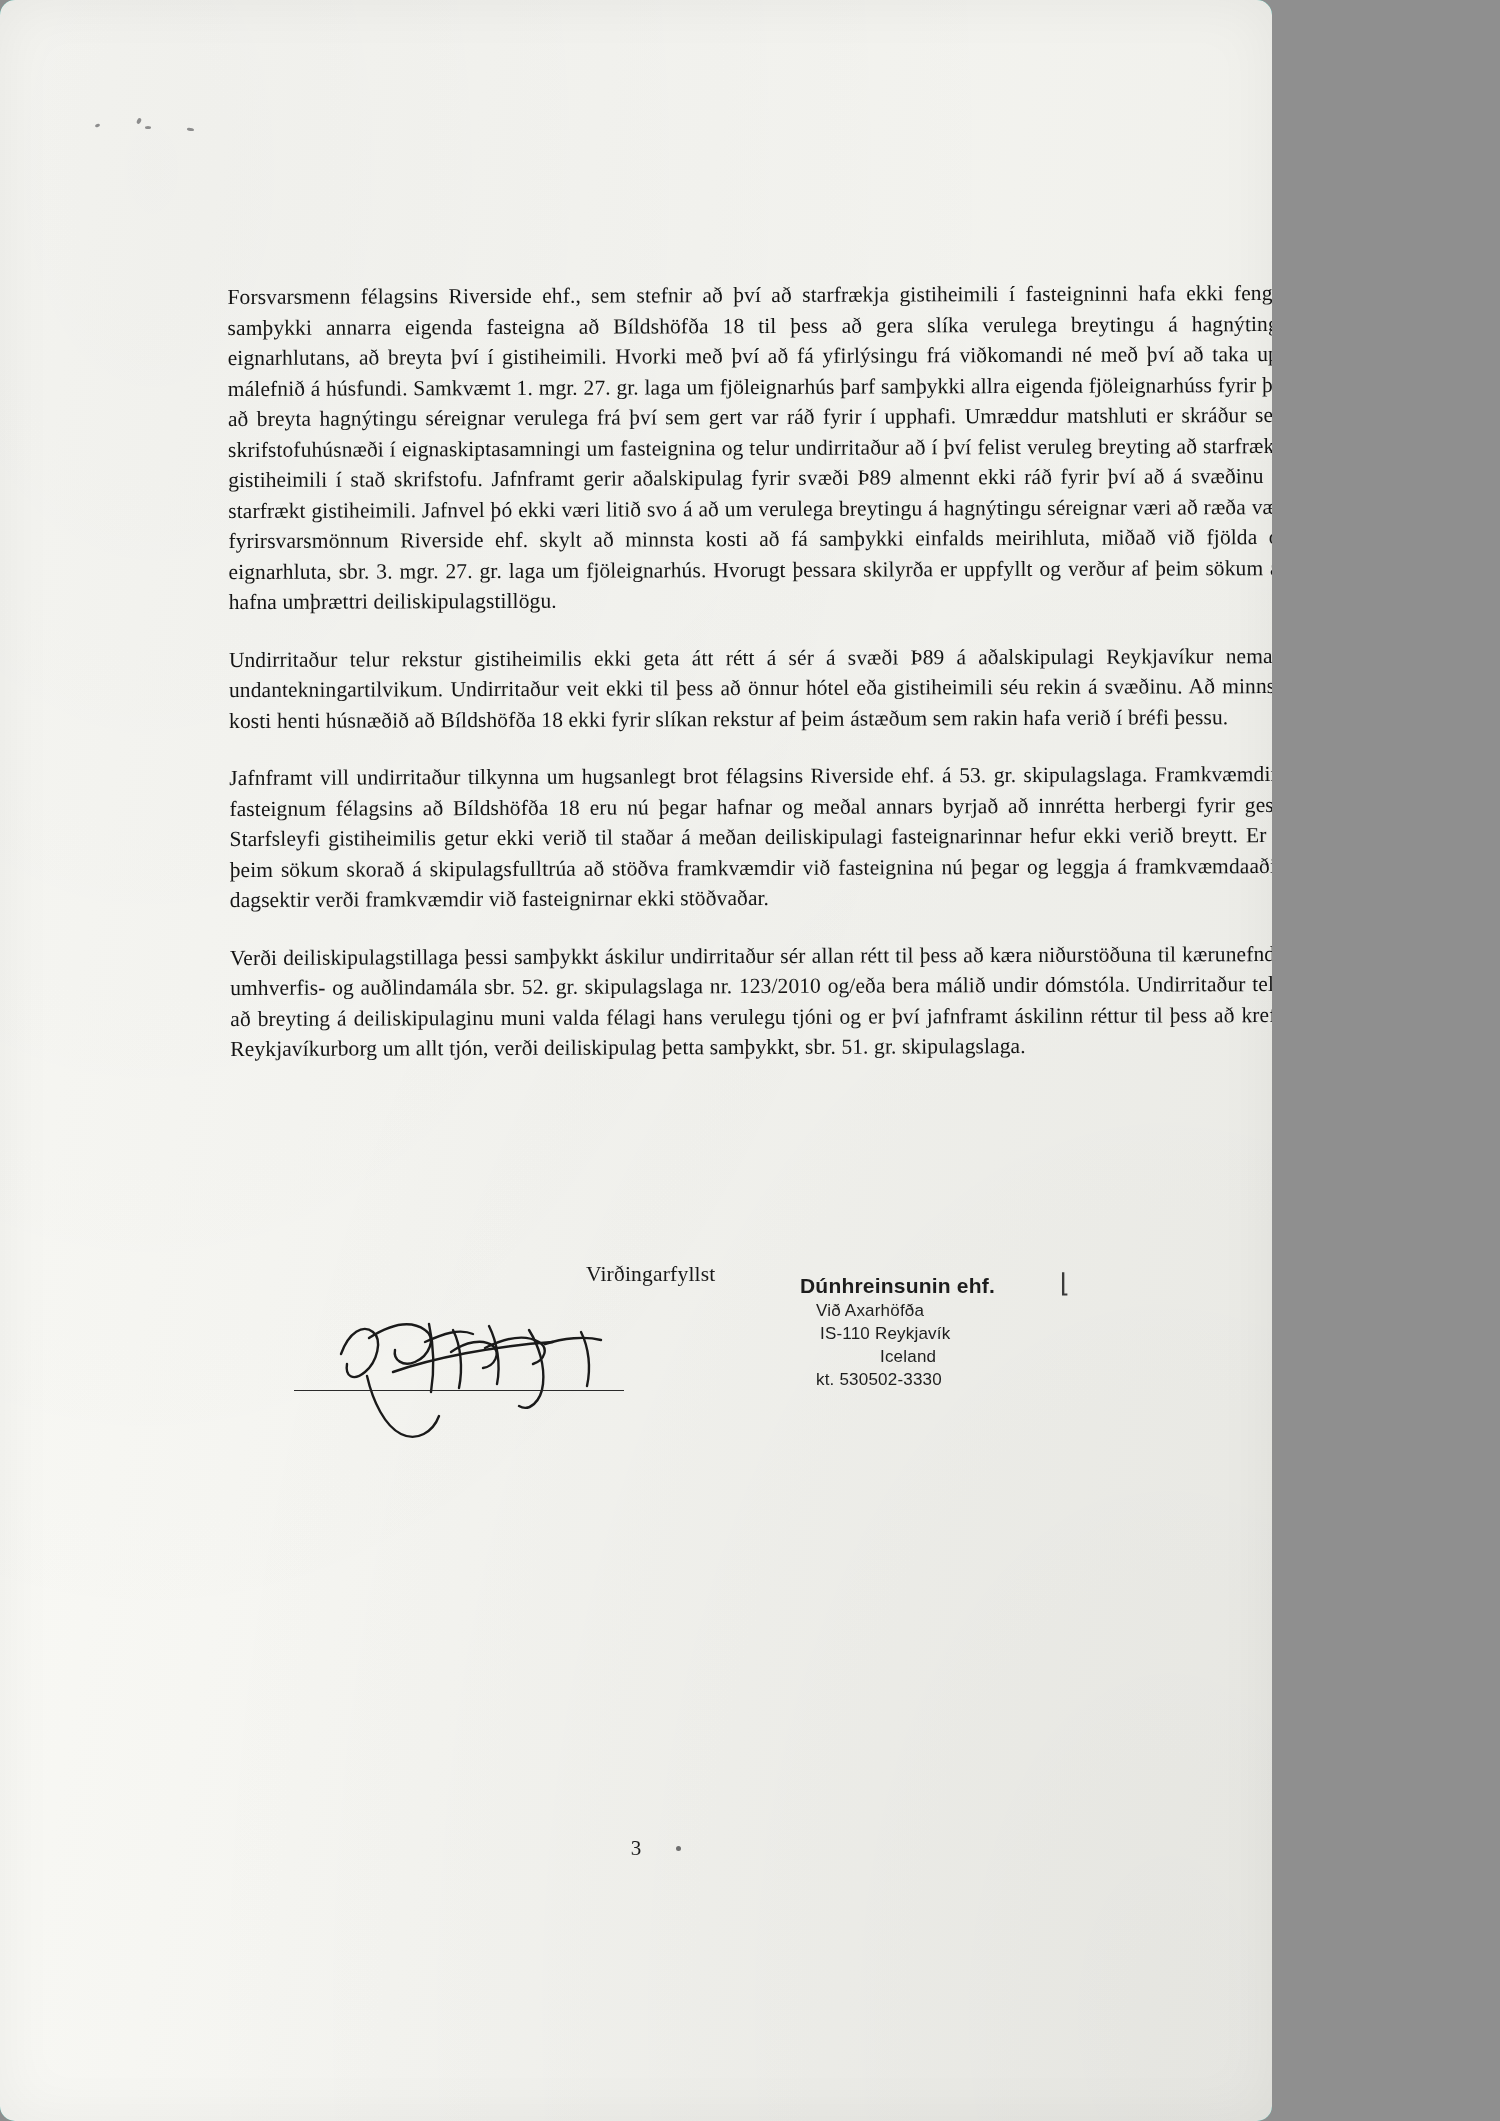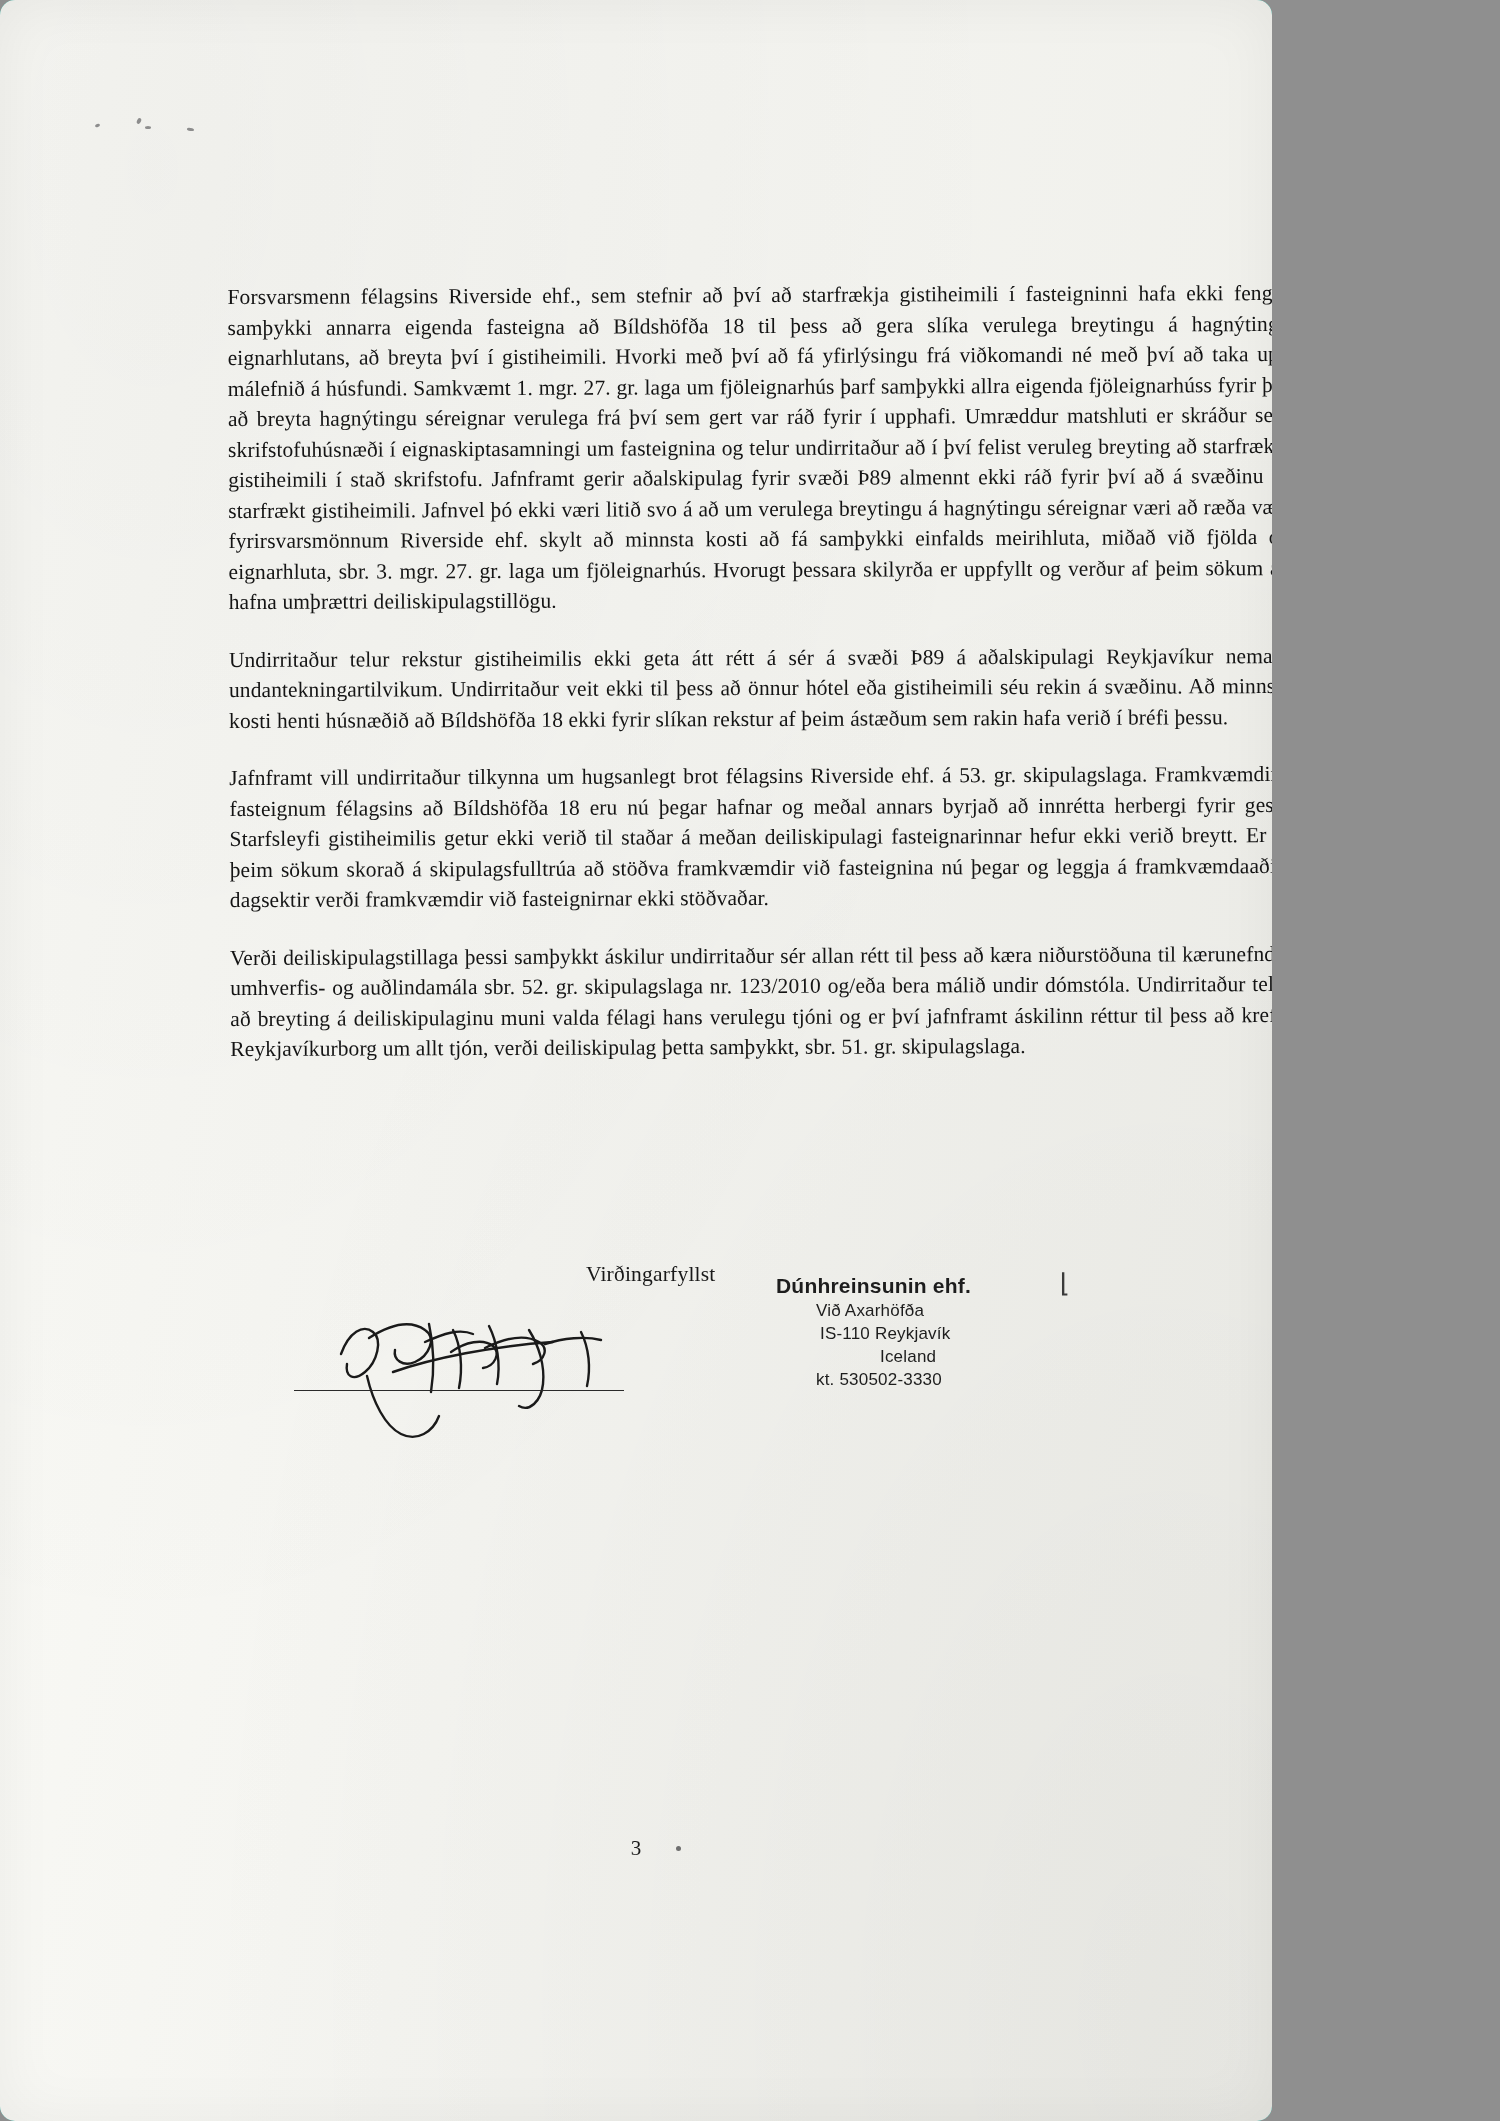--- a/index.html
+++ b/index.html
@@ -98,21 +98,21 @@
     right: 6px;
     top: -6px;
     font-size: 26px;
     color: #3a3a3a;
     font-family: "Liberation Serif", serif;
   }
   .stamp-name {
     font-size: 21px;
     font-weight: bold;
     letter-spacing: 0.2px;
-    margin-left: 0;
+    margin-left: 24px;
   }
   .stamp-line {
     font-size: 17px;
     margin-left: 40px;
     margin-top: 3px;
     letter-spacing: 0.2px;
   }
   .stamp-line.l2 { margin-left: 44px; }
   .stamp-line.l3 { margin-left: 104px; }
   .stamp-line.l4 { margin-left: 40px; font-weight: normal; font-size: 17px; }

